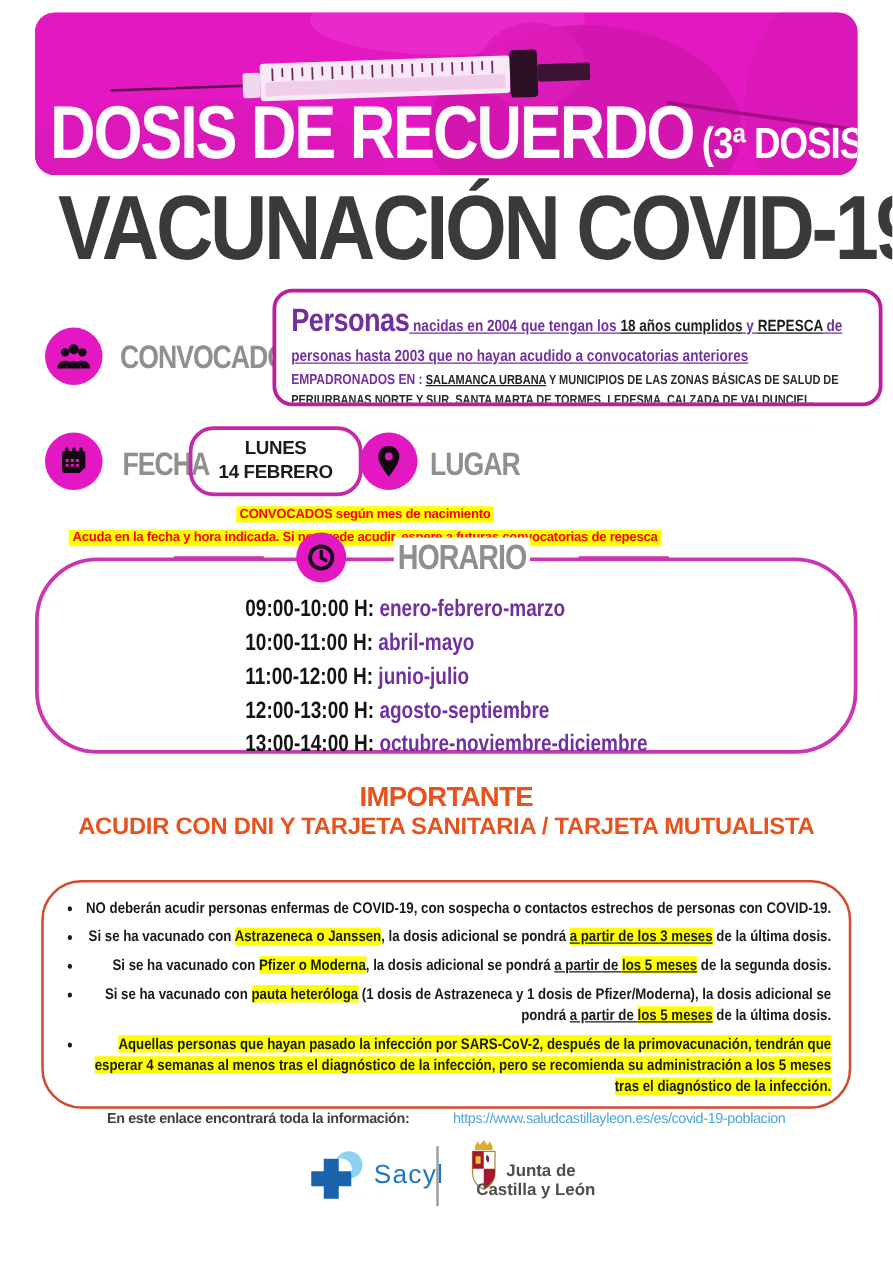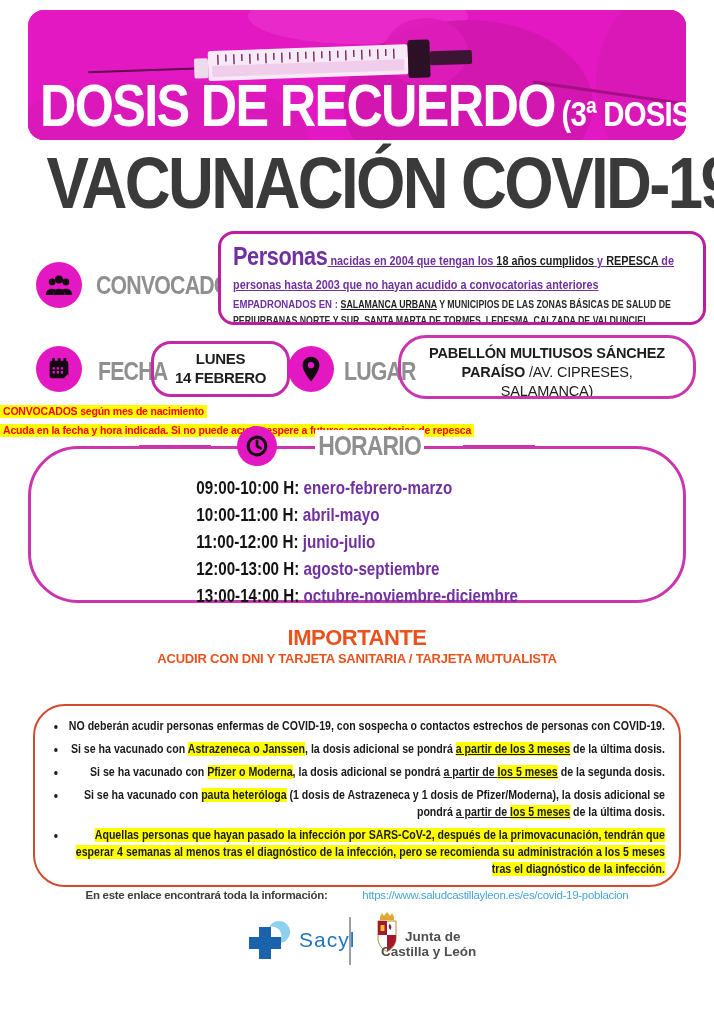--- a/index.html
+++ b/index.html
@@ -38,21 +38,21 @@
   
   .fecha-pill{position:absolute;left:151px;top:341px;width:139px;height:56px;box-sizing:border-box;
           border:3px solid #c32aa6;border-radius:20px;display:flex;flex-direction:column;align-items:center;
           justify-content:center;font-size:15px;font-weight:bold;color:#1c1c1c;line-height:1.25;letter-spacing:-0.3px;}
   .lugar-box{position:absolute;left:398px;top:335px;width:298px;height:64px;box-sizing:border-box;
           border:3px solid #cb35ad;border-radius:28px;overflow:hidden;text-align:center;
           padding:6px 16px 0;font-size:14.5px;color:#1c1c1c;line-height:1.32;letter-spacing:-0.2px;}
   .lugar-venue{font-weight:bold;}
 
   
-  .notice{position:absolute;top:400px;left:0;width:584px;line-height:1.2;}
+  .notice{position:absolute;top:400px;left:0;width:584px;text-align:center;line-height:1.2;}
   .notice-line{display:inline-block;background:#ffff00;color:#ff0000;font-weight:bold;
           font-size:10.5px;letter-spacing:-0.2px;padding:0 3px;}
 
   
   .horario-heading{position:absolute;top:426px;left:0;width:674px;display:flex;align-items:center;
           justify-content:center;gap:26px;z-index:2;}
   .dash{width:72px;height:3px;background:#cb35ad;}
   .clock-circle{width:40px;height:40px;border-radius:50%;background:#e318c2;display:flex;
           align-items:center;justify-content:center;}
   .horario-label{font-size:28px;font-weight:bold;color:#8f8f8f;letter-spacing:-1px;
@@ -60,21 +60,21 @@
   .horario-box{position:absolute;left:28px;top:446px;width:658px;height:157px;box-sizing:border-box;
           border:3px solid #cb35ad;border-radius:50px;background:transparent;}
   .horario-rows{margin:26px auto 0;width:fit-content;transform:scaleX(.8);transform-origin:center top;
           font-size:19px;font-weight:bold;line-height:1.42;white-space:nowrap;}
   .h-time{color:#141414;}
   .h-months{color:#7030a0;}
 
   
   .imp-title{position:absolute;top:625px;left:0;width:714px;text-align:center;font-size:22px;
           font-weight:bold;color:#e8521c;letter-spacing:-0.5px;}
-  .imp-sub{position:absolute;top:651px;left:0;width:714px;text-align:center;font-size:13px;
+  .imp-sub{position:absolute;top:651px;left:0;width:714px;text-align:center;font-size:19px;
           font-weight:bold;color:#e8521c;letter-spacing:-0.2px;}
   .imp-banner{position:absolute;left:22px;top:672px;width:670px;height:26px;border-radius:14px;
           background:#e8552a;color:#fff;font-weight:bold;font-size:13.5px;letter-spacing:-0.3px;
           text-align:center;line-height:26px;white-space:nowrap;}
 
   
   .bullets-box{position:absolute;left:33px;top:704px;width:648px;height:183px;box-sizing:border-box;
           border:2.5px solid #d14b2e;border-radius:32px;padding:12px 14px 4px 14px;overflow:hidden;background:#fff;text-align:right;}
   .bullets-inner{width:116%;transform:scaleX(.862);transform-origin:left top;}
   .bullets-inner ul{margin:0;padding-left:20px;list-style:disc;}
@@ -160,23 +160,20 @@
     <span>14 FEBRERO</span>
   </div>
 
   <div class="icon-circle" style="left:288px;top:346px;">
     <svg width="28" height="28" viewBox="0 0 24 24">
       <path d="M12 1.5c-4 0-7.2 3.2-7.2 7.2 0 5.4 7.2 13.8 7.2 13.8s7.2-8.4 7.2-13.8c0-4-3.2-7.2-7.2-7.2z" fill="#120a10"></path>
       <circle cx="12" cy="8.7" r="2.7" fill="#e318c2"></circle>
     </svg>
   </div>
   <div class="sec-label" style="left:344px;top:356px;">LUGAR</div>
-  <div class="lugar-box">
-    <span class="lugar-venue">PABELLÓN MULTIUSOS SÁNCHEZ PARAÍSO</span><span> /AV. CIPRESES, SALAMANCA)</span>
-  </div>
 
   <div class="notice">
     <span class="notice-line">CONVOCADOS según mes de nacimiento</span><br>
     <span class="notice-line">Acuda en la fecha y hora indicada. Si no puede acudir, espere a futuras convocatorias de repesca</span>
   </div>
 
   <div class="horario-heading">
     <div class="dash"></div>
     <div class="clock-circle">
       <svg width="26" height="26" viewBox="0 0 24 24" fill="none">

